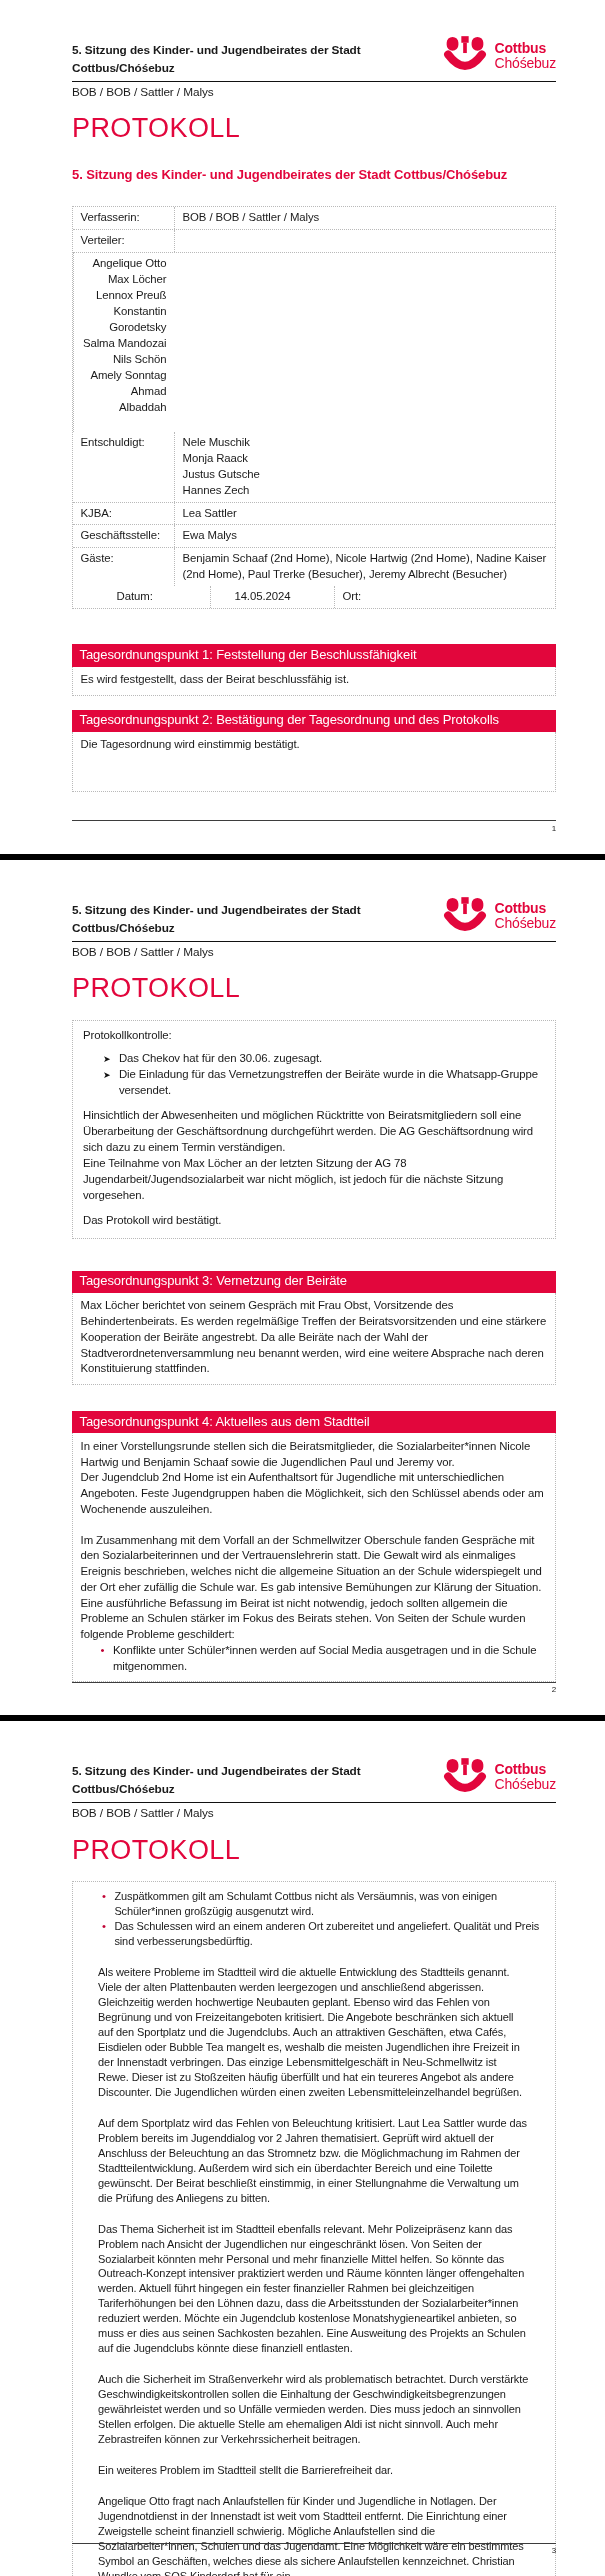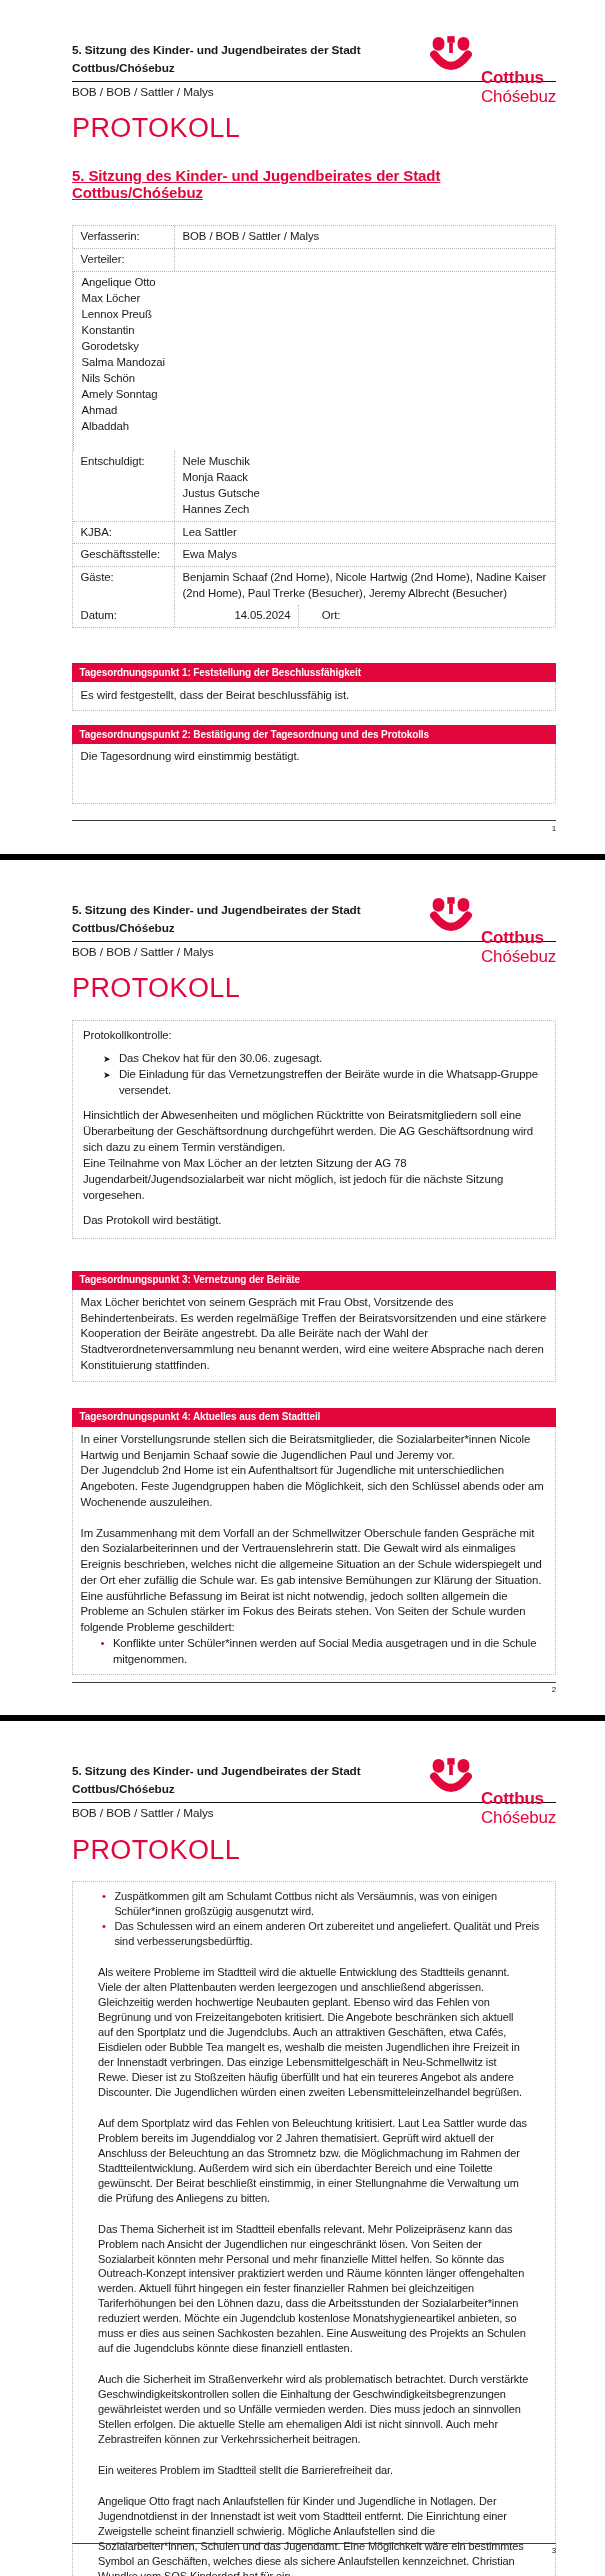--- a/index.html
+++ b/index.html
@@ -22,47 +22,47 @@
   .page.p1{height:854px;}
   .page.p2{height:855px;}
   .page.p3{height:855px;}
   .separator{height:6.1px;background:#000;width:605px;}
 
   
   .doc-header{position:relative;}
   .doc-title{font-weight:bold;font-size:11.8px;line-height:1.5;width:335px;}
   .logo{position:absolute;top:-7.6px;right:0;display:flex;align-items:flex-start;gap:7.6px;}
   .logo svg{width:44px;height:41px;display:block;}
-  .logo-text{color:var(--red);font-size:17px;line-height:1.12;padding-top:6.1px;letter-spacing:-0.2px;margin-top:27px;}
+  .logo-text{color:var(--red);font-size:14px;line-height:1.12;padding-top:6.1px;letter-spacing:-0.2px;}
   .logo-text .b1{font-weight:bold;}
   .header-rule{border:none;border-top:1.9px solid #111;margin:3.8px 0 0 0;}
   .byline{font-size:11.8px;padding-top:3px;}
   .protokoll{color:var(--red);font-size:27px;font-weight:400;letter-spacing:0.4px;margin-top:15.2px;line-height:1.05;}
 
-  .red-subtitle{color:var(--red);font-weight:bold;font-size:15px;margin-top:24.4px;text-decoration:underline;}
+  .red-subtitle{color:var(--red);font-weight:bold;font-size:13px;margin-top:24.4px;}
 
   
   .info-table{margin-top:24.4px;border:0.8px dotted var(--dot);font-size:11.4px;line-height:1.4;}
   .tr{display:grid;grid-template-columns:101px 1fr;}
   .tr > div{padding:3px 7.6px;}
   .tr > .td{border-left:0.8px dotted var(--dot);}
   .tr.bt{border-top:0.8px dotted var(--dot);}
   .tr4{display:grid;grid-template-columns:101px 124px 50px 1fr;}
-  .tr4 > div{padding:3px 7.6px;}
+  .tr4 > div{padding:3px 7.6px;margin-left:36px;}
   .tr4 > .td{border-left:0.8px dotted var(--dot);text-align:right;}
   .names > div{min-height:16px;}
-  .gap-after{padding-bottom:15.2px !important;}
+  .gap-after{padding-bottom:15.2px !important;text-align:right;}
   .minh{min-height:16px;}
 
   
   .section{margin-top:13.7px;}
   .section.first{margin-top:35px;}
   .section.mt42{margin-top:32px;}
   .section.mt34{margin-top:26px;}
-  .topbar{background:var(--red);color:#fff;font-weight:bold;font-size:10px;padding:3.8px 7.6px;line-height:1.15;}
+  .topbar{background:var(--red);color:#fff;font-weight:normal;font-size:13px;padding:3.8px 7.6px;line-height:1.15;}
   .section-box{border:0.8px dotted var(--dot);border-top:none;padding:5.3px 7.6px 6.9px;font-size:11.4px;line-height:1.38;}
   .section-box.tall{min-height:47px;}
   .section-box p{margin:0;}
   .spacer{height:15.2px;}
 
   
   .pk-box{border:0.8px dotted var(--dot);margin-top:17px;padding:6.9px 10px 8.4px;font-size:11.4px;line-height:1.4;}
   .pk-heading{margin-bottom:7.6px;}
   .pk-bullets{margin:0 0 9.1px 20px;}
   .bullet-row{display:flex;gap:8.4px;}

